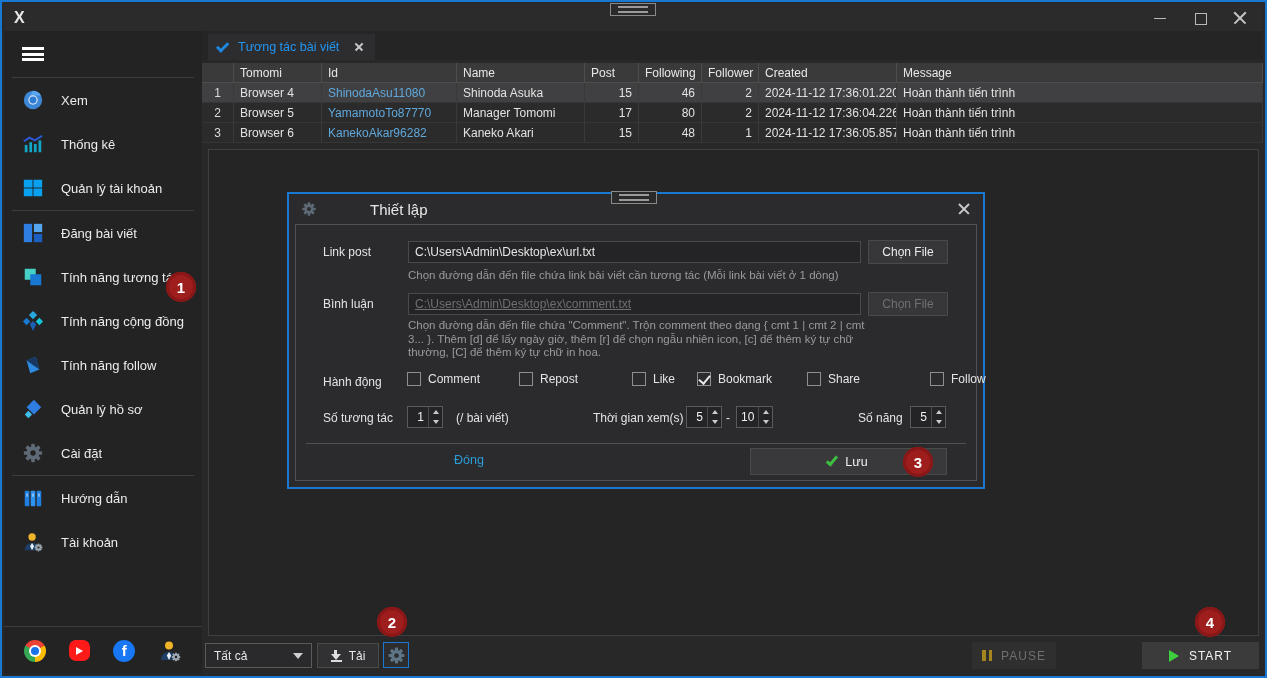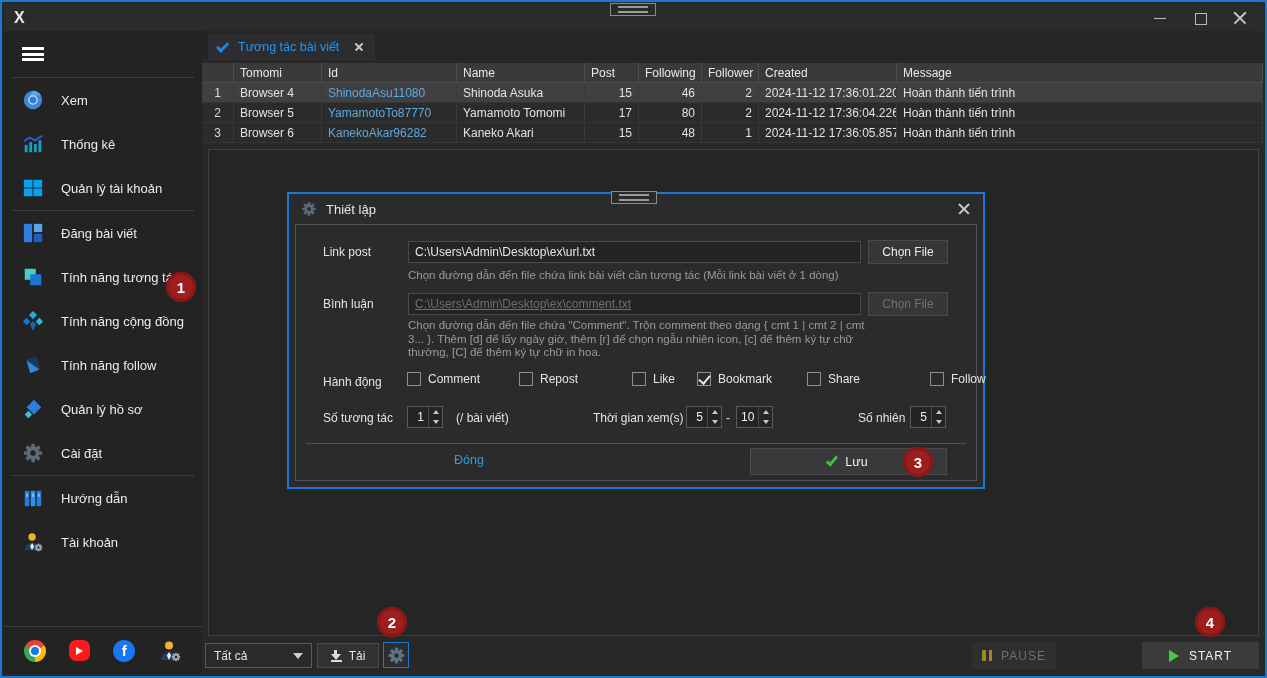--- a/index.html
+++ b/index.html
@@ -97,21 +97,21 @@
   .pause-ic i { display:block; width:3.5px; height:11px; background:#a3861e; }
   .startbtn { position:absolute; right:4px; bottom:5px; width:117px; height:27px; background:#3b3b3b;
               display:flex; align-items:center; justify-content:center; gap:10px; color:#f2f2f2; letter-spacing:1px; cursor:pointer; }
   .play-ic { width:0; height:0; border-left:10px solid #3ecf3e; border-top:6px solid transparent; border-bottom:6px solid transparent; }
 
   
   .modal { position:absolute; left:285px; top:190px; width:698px; height:297px; background:#2b2b2e;
            border:2px solid #1878d2; z-index:10; }
   .m-title { height:30px; display:flex; align-items:center; gap:9px; padding:0 12px; }
   .m-title svg { width:16px; height:16px; }
-  .m-title-text { color:#e8e8e8; font-size:13px; }
+  .m-title-text { color:#e8e8e8; font-size:15px;margin-left:44px; }
   .m-close { position:absolute; right:12px; top:8px; width:14px; height:14px; cursor:pointer; }
   .m-close::before,.m-close::after { content:''; position:absolute; left:0; top:6px; width:14px; height:1.7px; background:#c9c9c9; }
   .m-close::before { transform:rotate(45deg);} .m-close::after { transform:rotate(-45deg);}
   .m-panel { position:absolute; left:6px; right:6px; top:30px; height:257px; border:1px solid #515157; background:#2b2b2e; }
   .f-label { position:absolute; color:#e4e4e4; font-size:12px; }
   .f-input { position:absolute; height:22px; background:#242427; border:1px solid #4a4a4a; color:#e6e6e6;
              font-family:"Liberation Sans",sans-serif; font-size:12px; padding:0 6px; }
   .f-input.dim { color:#6f6f6f;text-decoration:underline; }
   .f-btn { position:absolute; width:80px; height:24px; background:#37373a; border:1px solid #4a4a4a;
            color:#ececec; display:flex; align-items:center; justify-content:center; font-size:12px; cursor:pointer; }
@@ -364,21 +364,21 @@
         <span class="cell num">46</span>
         <span class="cell num">2</span>
         <span class="cell">2024-11-12 17:36:01.220</span>
         <span class="cell">Hoàn thành tiến trình</span>
       </div>
 
       <div class="g-row body">
         <span class="cell rnum">2</span>
         <span class="cell">Browser 5</span>
         <span class="cell rid">YamamotoTo87770</span>
-        <span class="cell">Yamamoto Tomomi</span>
+        <span class="cell">Manager Tomomi</span>
         <span class="cell num">17</span>
         <span class="cell num">80</span>
         <span class="cell num">2</span>
         <span class="cell">2024-11-12 17:36:04.226</span>
         <span class="cell">Hoàn thành tiến trình</span>
       </div>
 
       <div class="g-row body">
         <span class="cell rnum">3</span>
         <span class="cell">Browser 6</span>
@@ -524,21 +524,21 @@
         <span class="arrows">
             <span>
               <i class="tri-up"></i>
             </span>
             <span>
               <i class="tri-dn"></i>
             </span>
           </span>
       </div>
 
-      <span class="f-label" style="left:562px; top:186px;">Số nhiên</span>
+      <span class="f-label" style="left:562px; top:186px;">Số năng</span>
       <div class="spin" style="left:614px; top:181px;">
         <span class="val">5</span>
         <span class="arrows">
             <span>
               <i class="tri-up"></i>
             </span>
             <span>
               <i class="tri-dn"></i>
             </span>
           </span>

